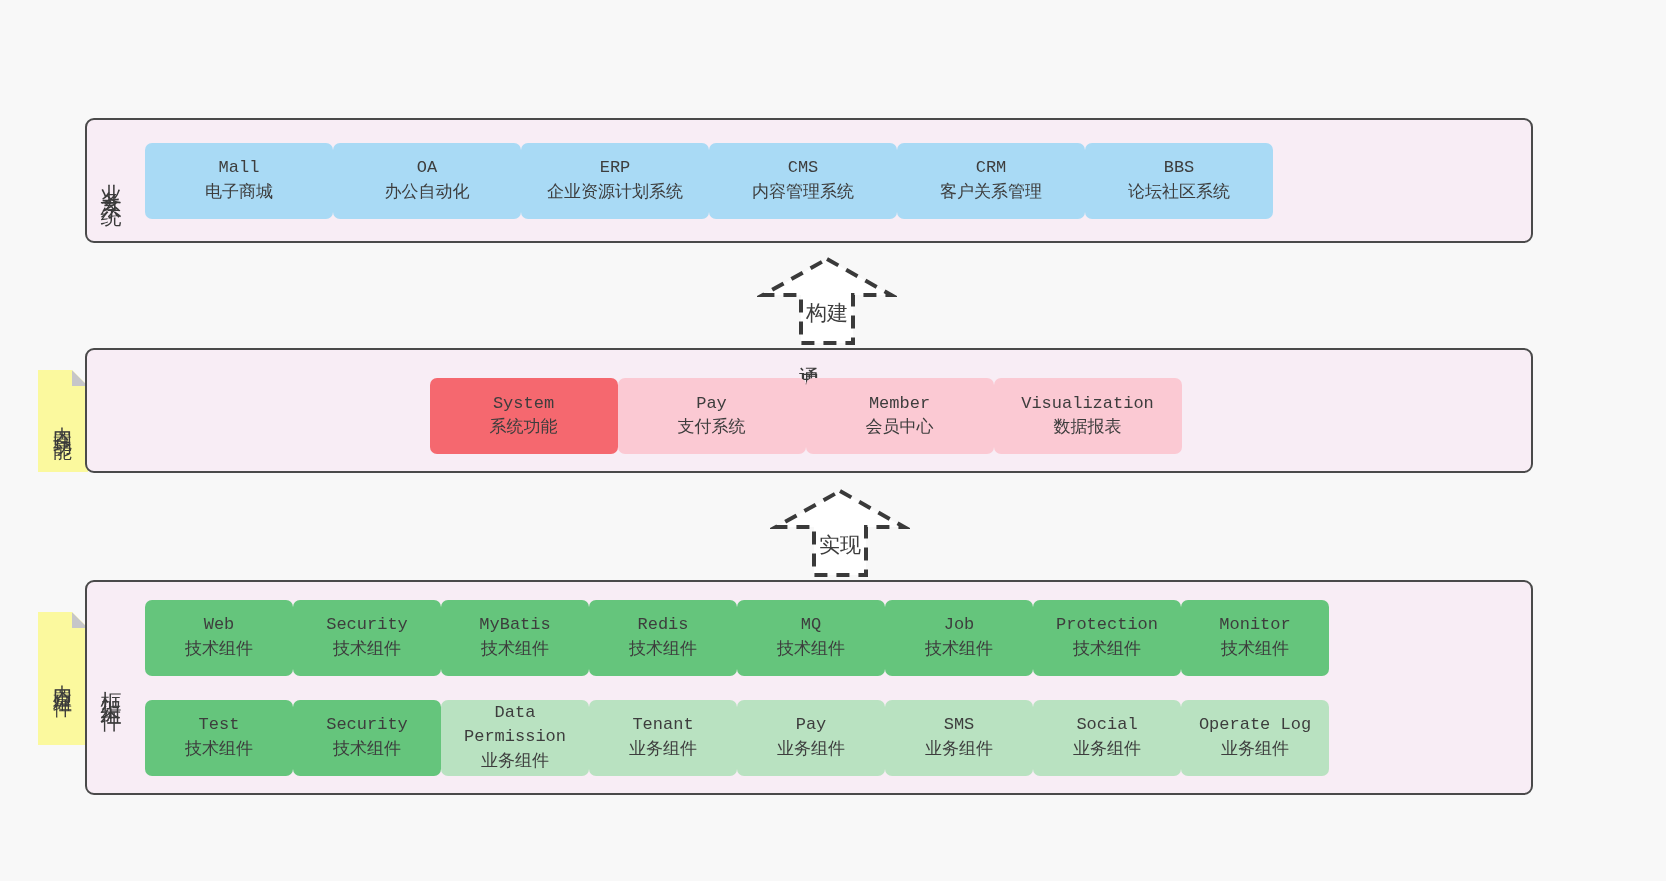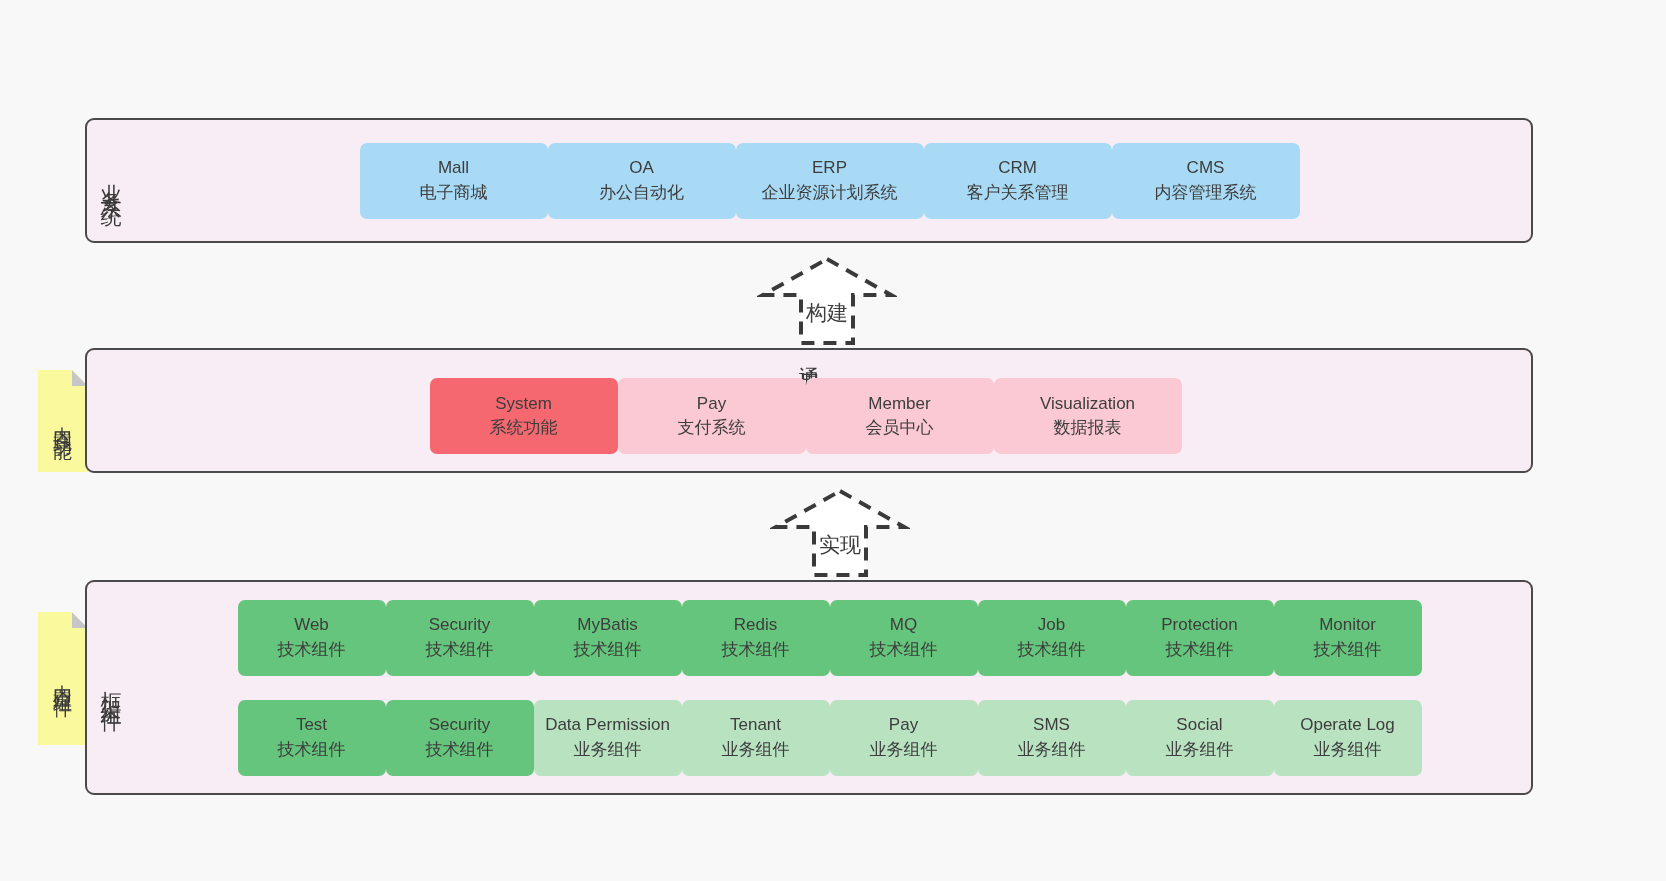--- a/index.html
+++ b/index.html
@@ -10,21 +10,21 @@
     position:absolute;left:85px;width:1448px;box-sizing:border-box;
     background:#f8edf5;border:2px solid #4a4a4a;border-radius:9px;
     display:flex;align-items:center;z-index:2;
   }
   .panel-label{
     writing-mode:vertical-rl;text-orientation:upright;
     font-size:21px;letter-spacing:7px;line-height:1;color:#3a3a3a;
     margin:0 13px 0 14px;white-space:nowrap;
   }
   .rows{flex:1;display:flex;flex-direction:column;gap:24px;padding:0 17px 0 10px;}
-  .row{display:flex;justify-content:center;}
+  .row{display:flex;justify-content:flex-start;font-family:Liberation Mono, monospace;}
 
   .box{
     height:76px;border-radius:7px;box-sizing:border-box;padding:2px 8px;
     display:flex;flex-direction:column;align-items:center;justify-content:center;
     text-align:center;font-size:17px;line-height:1.42;color:#3d3d3d;
   }
   .w6{width:188px;}
   .w8{width:148px;}
   .blue{background:#a9daf5;}
   .red{background:#f5686f;}
@@ -65,26 +65,30 @@
           </div>
           <div class="box w6 blue">
             <div class="box-name">OA</div>
             <div class="box-desc">办公自动化</div>
           </div>
           <div class="box w6 blue">
             <div class="box-name">ERP</div>
             <div class="box-desc">企业资源计划系统</div>
           </div>
           <div class="box w6 blue">
+            <div class="box-name">CMS</div>
+            <div class="box-desc">内容管理系统</div>
+          </div>
+          <div class="box w6 blue">
             <div class="box-name">CRM</div>
             <div class="box-desc">客户关系管理</div>
           </div>
           <div class="box w6 blue">
-            <div class="box-name">CMS</div>
-            <div class="box-desc">内容管理系统</div>
+            <div class="box-name">BBS</div>
+            <div class="box-desc">论坛社区系统</div>
           </div>
         </div>
     </div>
   </div>
 
   <div class="arrow" style="left:757px;top:255px;">
     <svg width="140" height="92" viewBox="0 0 140 92">
       <path d="M70 4 L134 40 L96 40 L96 88 L44 88 L44 40 L6 40 Z" fill="#ffffff" stroke="#3a3a3a" stroke-width="4" stroke-dasharray="13 9"></path>
     </svg>
     <div class="arrow-label">构建</div>

